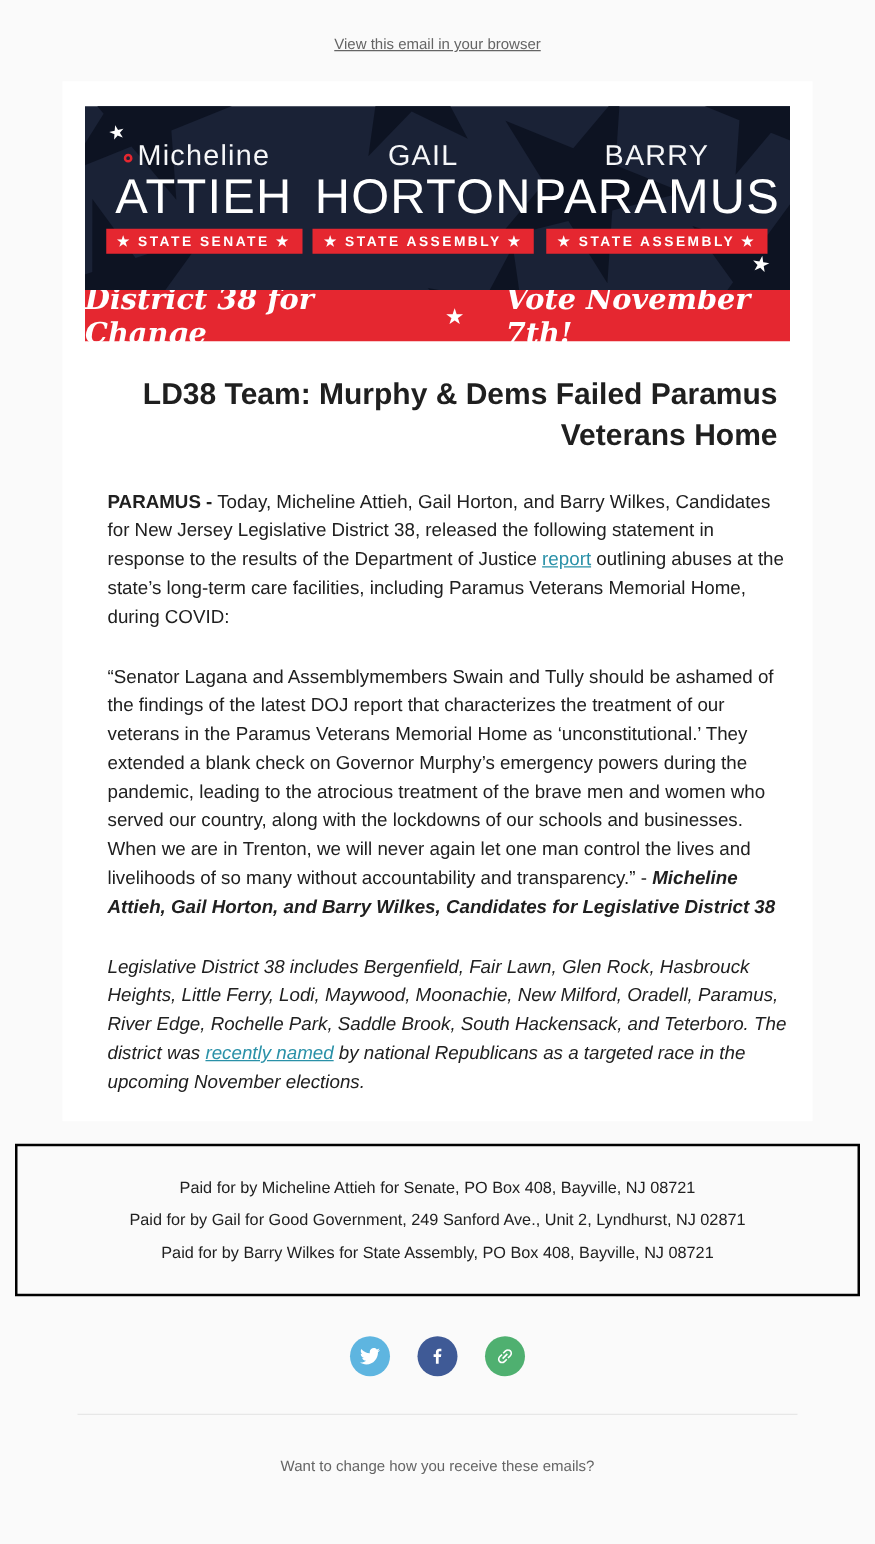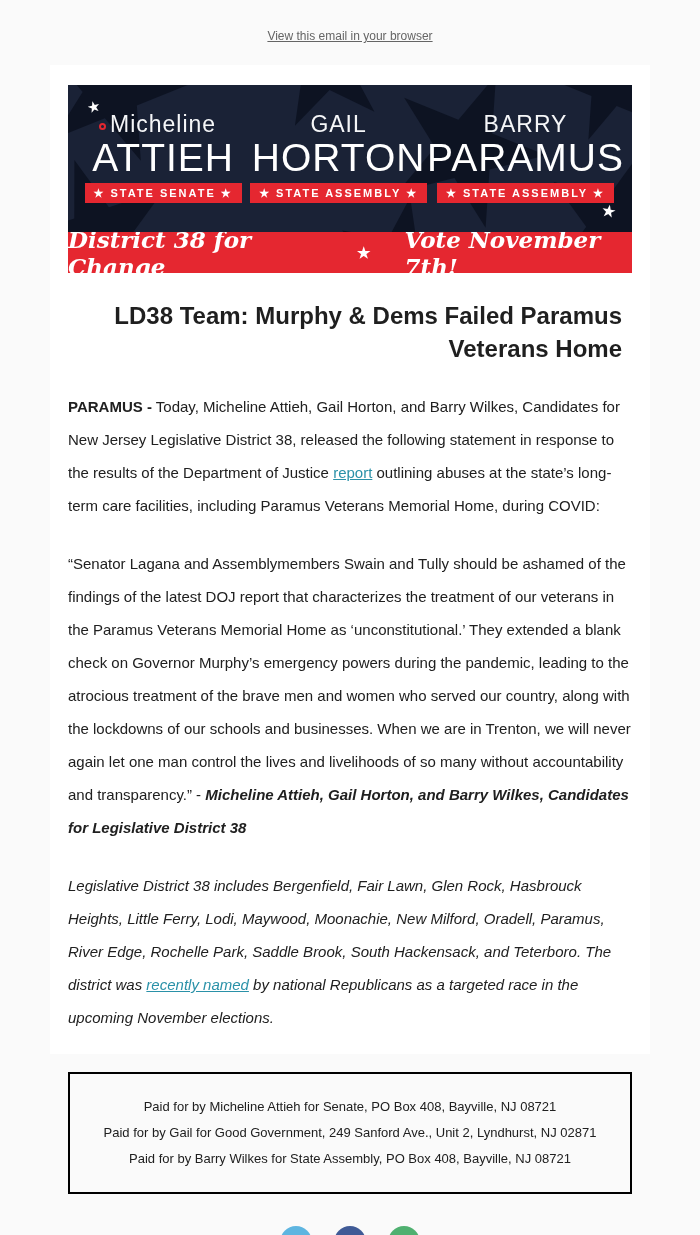--- a/index.html
+++ b/index.html
@@ -43,29 +43,29 @@
     display:flex; align-items:center; justify-content:center; gap:34px;
     font-family:"DejaVu Serif", serif; font-style:italic; font-weight:700; font-size:23px;
   }
   .banner-strip .strip-star{ font-size:15px; font-style:normal; font-family:"Liberation Sans",sans-serif;}
 
   
   .headline{
     margin:26px 10px 4px; text-align:right;
     font-size:24px; line-height:33px; font-weight:700; color:#1f1f1f;
   }
-  .article p{ font-size:15px; line-height:33px; margin-top:25px; color:#202020;}
+  .article p{ font-size:15px; line-height:23px; margin-top:25px; color:#202020;margin-left:18px;}
   .article .b{ font-weight:700; }
   .article a{ color:var(--link-teal); text-decoration:underline; cursor:pointer;}
   .attrib{ font-weight:700; font-style:italic; }
   .italic-p{ font-style:italic; }
 
   
   .disclaimer{
-    width:564px; margin:18px auto 0; border:2px solid #000;
+    width:676px; margin:18px auto 0; border:2px solid #000;
     padding:20px 8px; text-align:center;
   }
   .disclaimer div{ font-size:13px; line-height:26px; color:#202020;}
 
   
   .social{ display:flex; justify-content:center; gap:22px; margin-top:32px;}
   .social a{
     width:32px; height:32px; border-radius:50%;
     display:flex; align-items:center; justify-content:center; cursor:pointer;
   }

